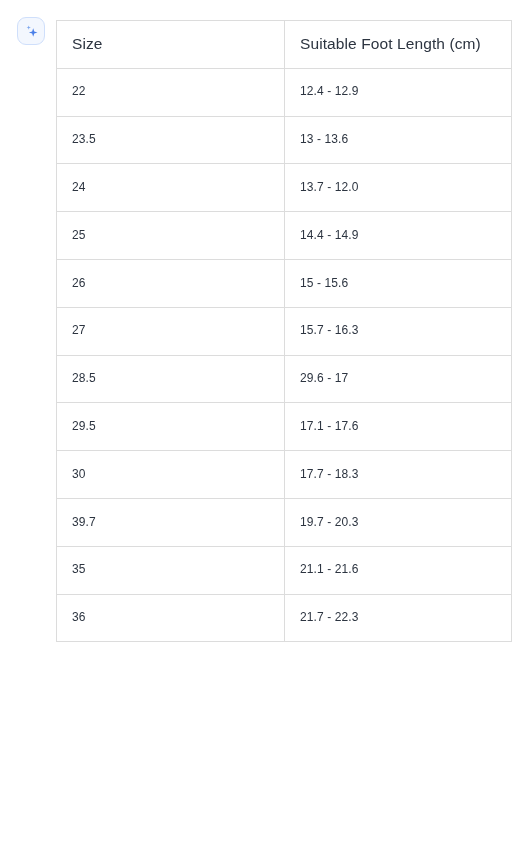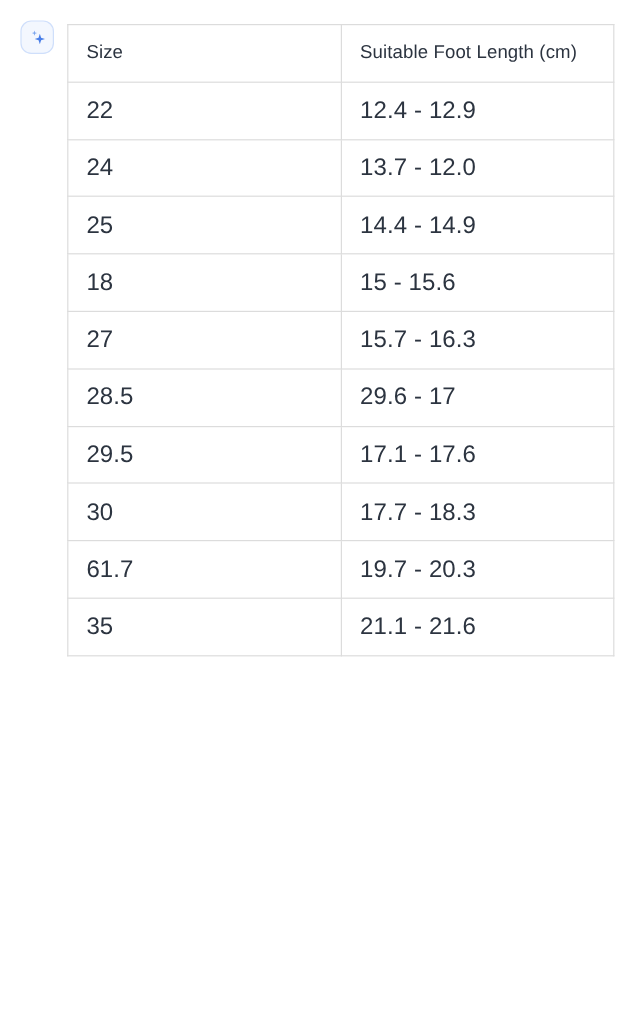--- a/index.html
+++ b/index.html
@@ -61,21 +61,21 @@
 
   table.size-table th,
   table.size-table td {
     border: 1px solid #dcdcdc;
     height: 47.8px;
     padding: 0 0 0 15px;
     text-align: left;
     vertical-align: middle;
     color: #2c3440;
     font-weight: 400;
-    font-size: 20px;
+    font-size: 12px;
     line-height: 1.3;
     letter-spacing: 0.1px;
     box-sizing: border-box;
     white-space: nowrap;
     overflow: hidden;
   }
 
   table.size-table th {
     font-size: 15.5px;
     font-weight: 400;
@@ -106,52 +106,60 @@
           <th>Size</th>
           <th>Suitable Foot Length (cm)</th>
         </tr>
       </thead>
       <tbody id="table-body">
           <tr>
             <td>22</td>
             <td>12.4 - 12.9</td>
           </tr>
           <tr>
+            <td>23.5</td>
+            <td>13 - 13.6</td>
+          </tr>
+          <tr>
             <td>24</td>
             <td>13.7 - 12.0</td>
           </tr>
           <tr>
             <td>25</td>
             <td>14.4 - 14.9</td>
           </tr>
           <tr>
-            <td>18</td>
+            <td>26</td>
             <td>15 - 15.6</td>
           </tr>
           <tr>
             <td>27</td>
             <td>15.7 - 16.3</td>
           </tr>
           <tr>
             <td>28.5</td>
             <td>29.6 - 17</td>
           </tr>
           <tr>
             <td>29.5</td>
             <td>17.1 - 17.6</td>
           </tr>
           <tr>
             <td>30</td>
             <td>17.7 - 18.3</td>
           </tr>
           <tr>
-            <td>61.7</td>
+            <td>39.7</td>
             <td>19.7 - 20.3</td>
           </tr>
           <tr>
             <td>35</td>
             <td>21.1 - 21.6</td>
+          </tr>
+          <tr>
+            <td>36</td>
+            <td>21.7 - 22.3</td>
           </tr>
         </tbody>
     </table>
   </div>
 
 </div>
 
 </body></html>

